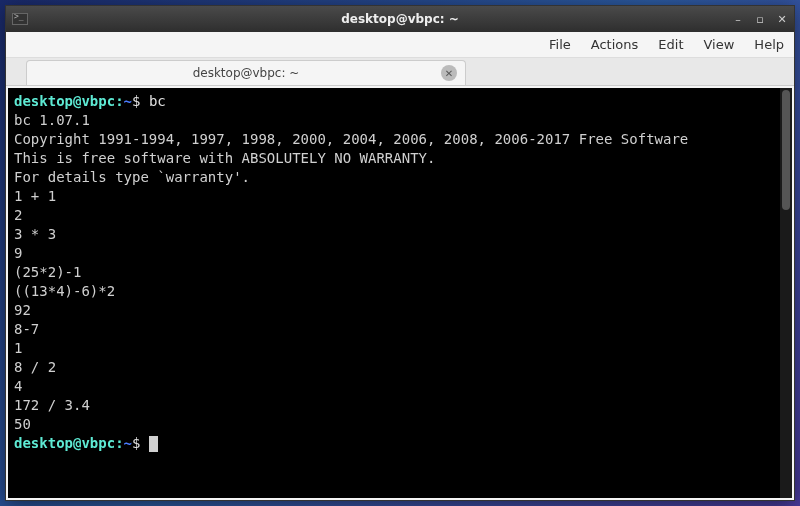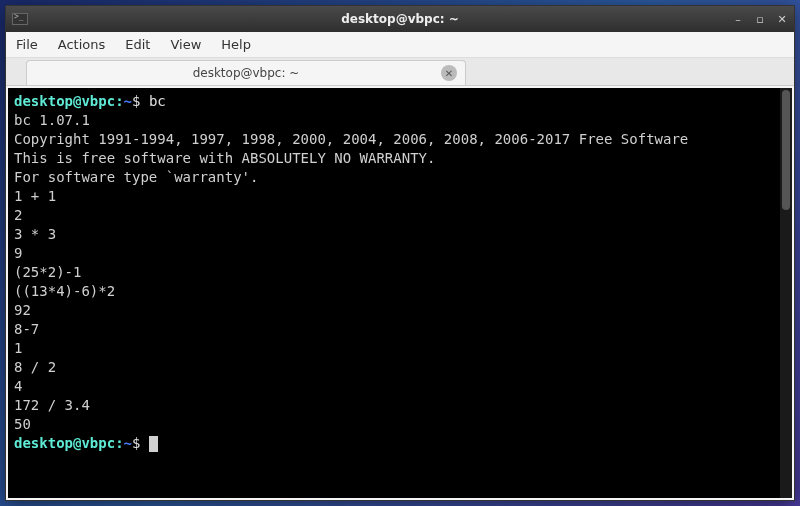--- a/index.html
+++ b/index.html
@@ -76,20 +76,21 @@
     .menubar {
       height: 26px;
       background: #f5f5f5;
       display: flex;
       align-items: center;
       padding: 0 10px;
       gap: 20px;
       font-size: 13px;
       color: #333;
       border-bottom: 1px solid #ddd;
+      justify-content: flex-end;
     }
     .menubar-item { cursor: pointer; }
     .tabbar {
       height: 28px;
       background: #e8e8e8;
       display: flex;
       align-items: stretch;
       border-bottom: 1px solid #ccc;
     }
     .tab {
@@ -192,21 +193,21 @@
       <span>desktop@vbpc: ~</span>
       <span class="tab-close">✕</span>
     </div>
   </div>
 
   <div class="terminal">
     <div class="line"><span class="prompt-user">desktop@vbpc</span><span class="prompt-user">:</span><span class="prompt-path">~</span><span class="prompt-dollar">$ </span><span class="cmd">bc</span></div>
     <div class="line">bc 1.07.1</div>
     <div class="line">Copyright 1991-1994, 1997, 1998, 2000, 2004, 2006, 2008, 2006-2017 Free Software</div>
     <div class="line">This is free software with ABSOLUTELY NO WARRANTY.</div>
-    <div class="line">For software type `warranty'.</div>
+    <div class="line">For details type `warranty'.</div>
     <div class="line">1 + 1</div>
     <div class="line">2</div>
     <div class="line">3 * 3</div>
     <div class="line">9</div>
     <div class="line">(25*2)-1</div>
     <div class="line">((13*4)-6)*2</div>
     <div class="line">92</div>
     <div class="line">8-7</div>
     <div class="line">1</div>
     <div class="line">8 / 2</div>

